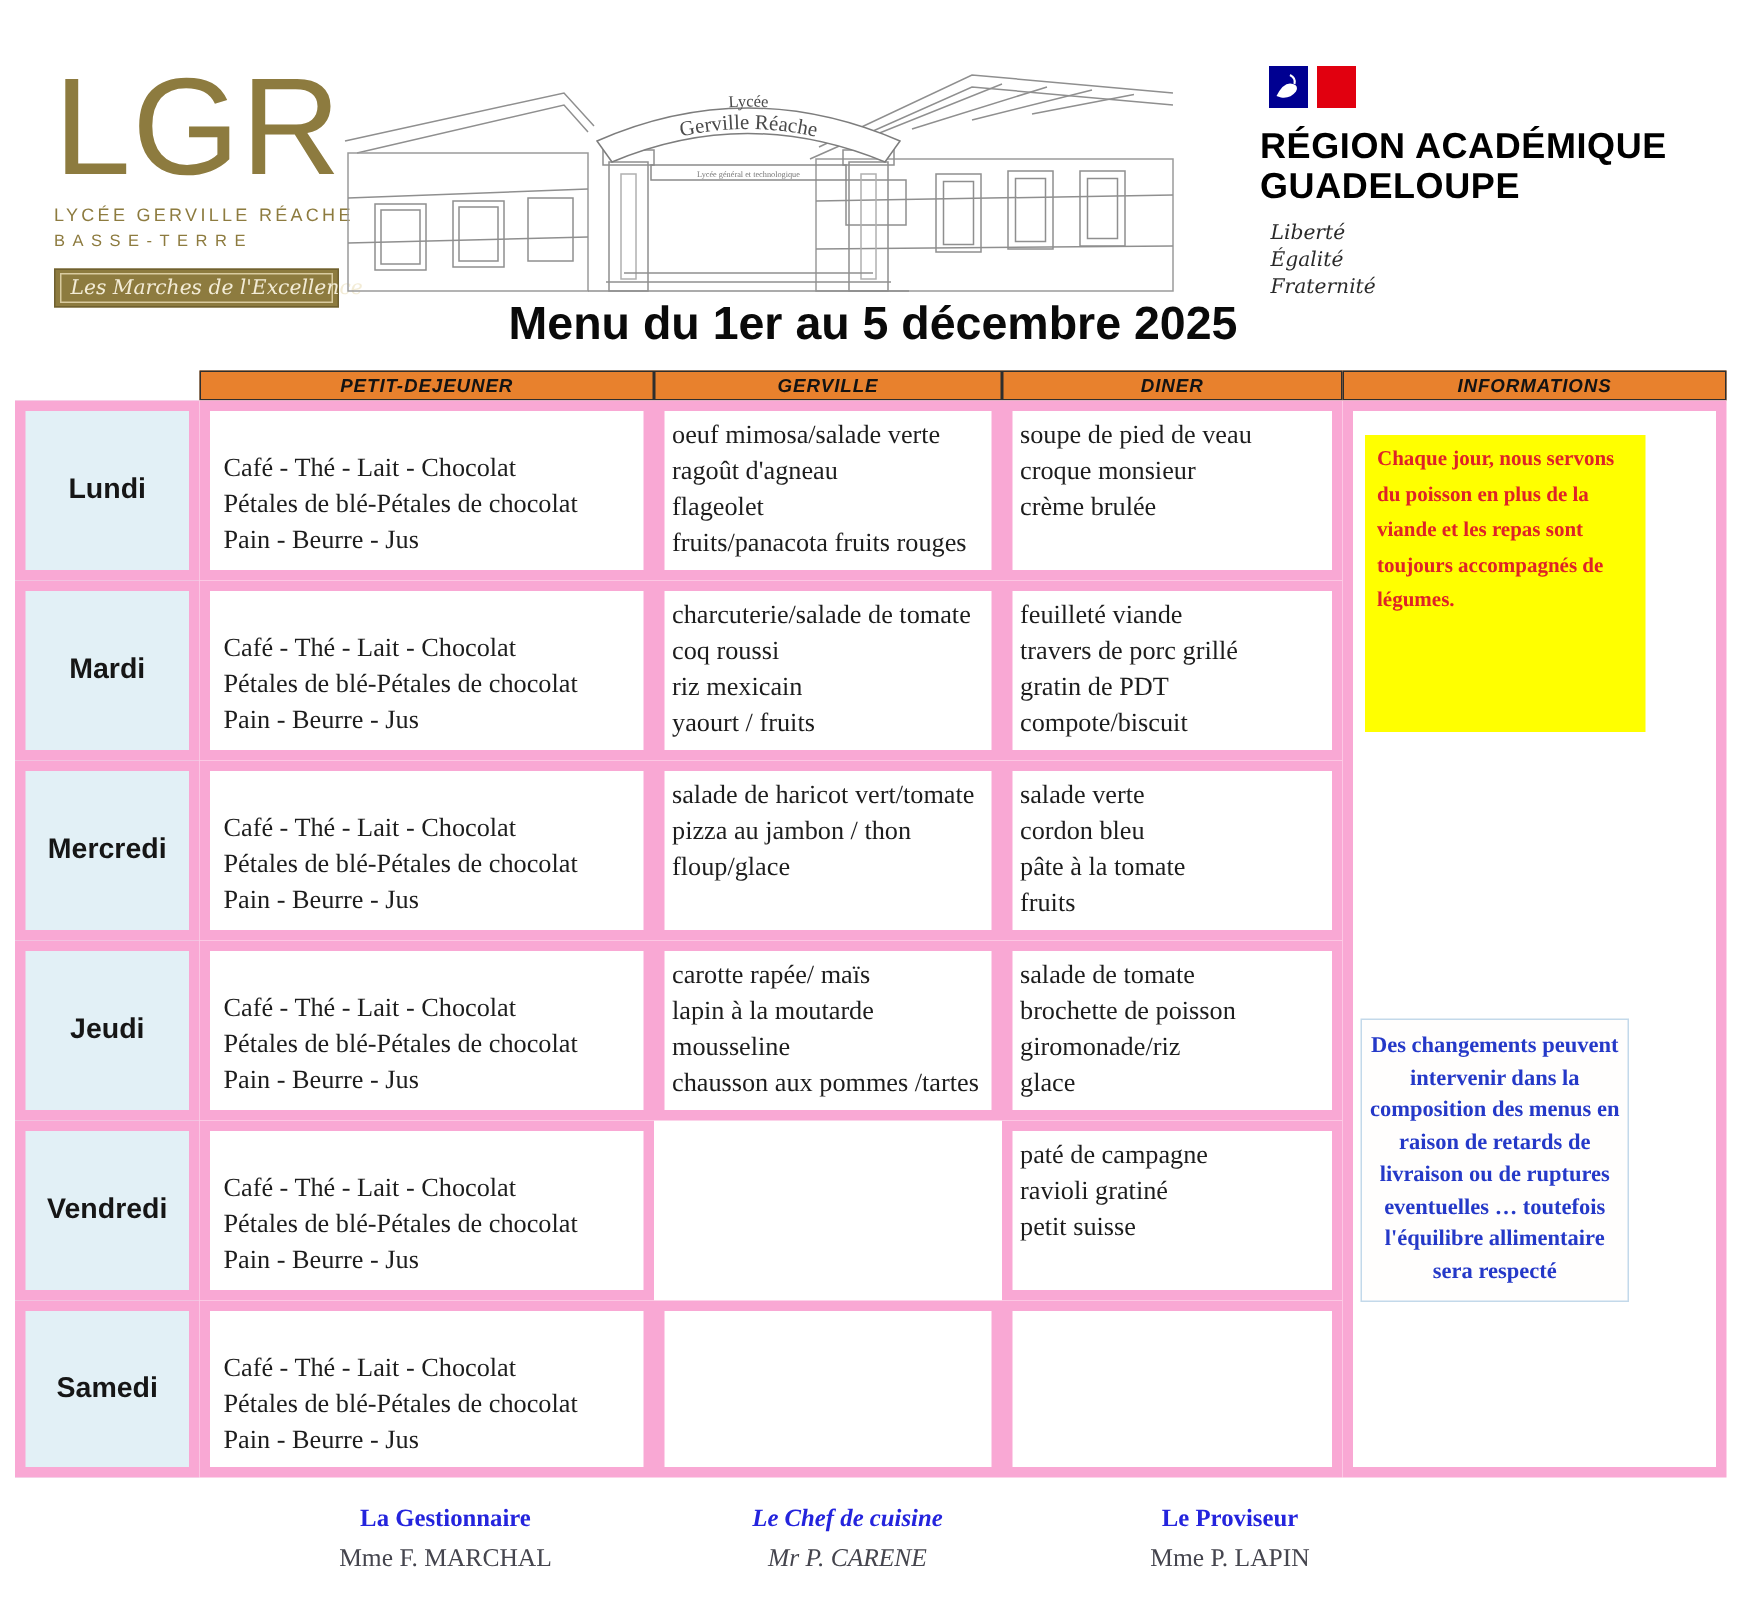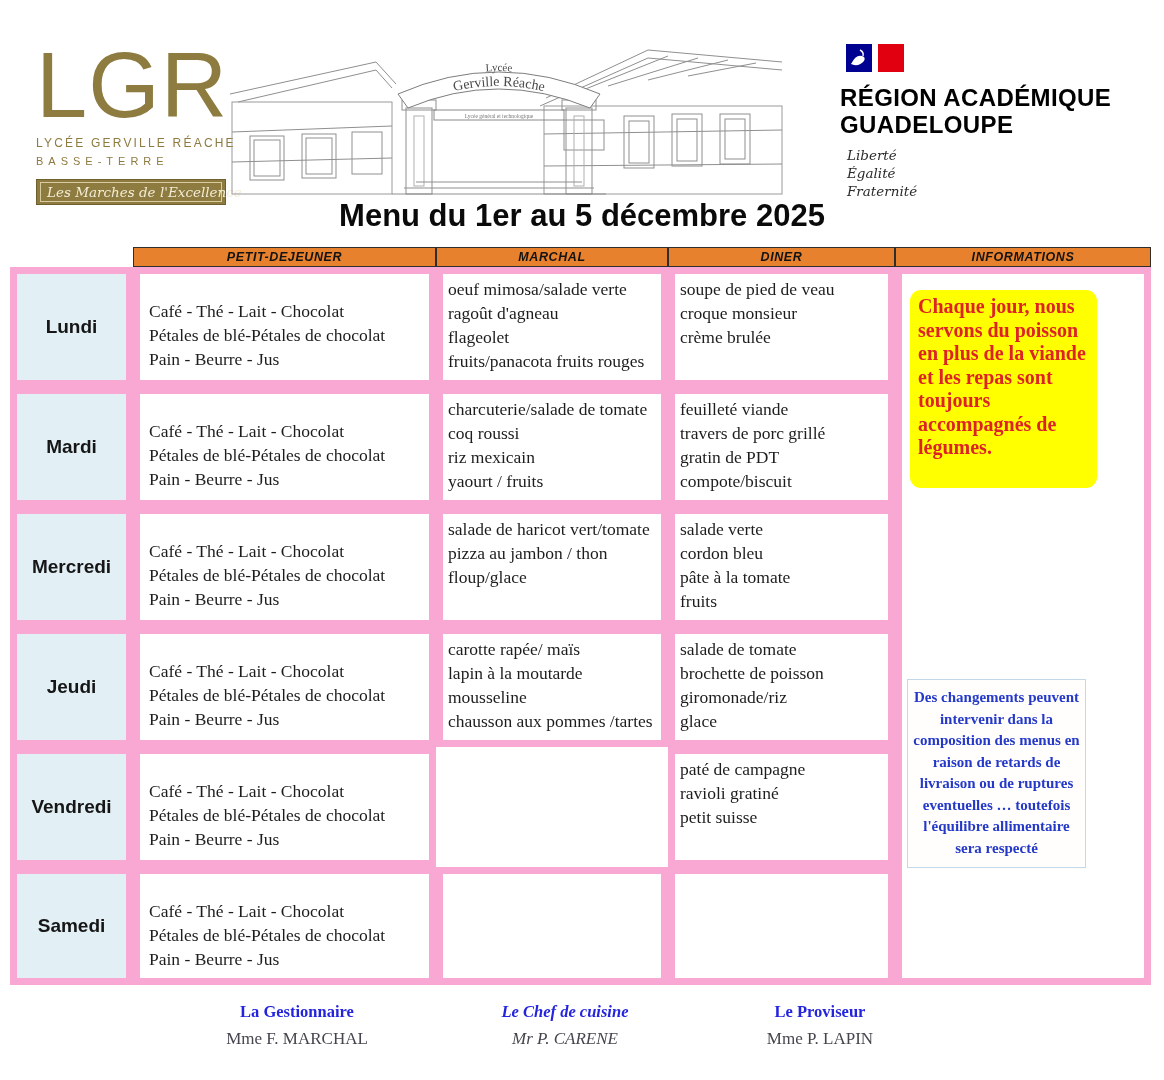--- a/index.html
+++ b/index.html
@@ -39,21 +39,21 @@
     font-size:12.5px; line-height:18px; color:#131313; letter-spacing:0.6px; }
   .daycell { background:#e2f0f6; display:flex; align-items:center; justify-content:center;
     font-family:"Liberation Sans",sans-serif; font-weight:bold; font-size:19px; color:#161616; }
   .menucell { font-size:17.5px; line-height:24px; color:#1d1d1d; }
   .menucell div { white-space:nowrap; }
   .pdcell { padding:25px 4px 0 9px; }
   .mcell  { padding:3px 2px 0 5px; }
   .infocell { grid-row:2/8; grid-column:5; position:relative; }
 
   .yellow-box { position:absolute; left:8px; top:16px; width:187px; height:198px;
-    background:#ffff00; padding:5px 8px; font-weight:bold; font-size:20px; line-height:23.5px; color:#de2327;border-radius:11px; }
+    background:#ffff00; padding:5px 8px; font-weight:bold; font-size:14px; line-height:23.5px; color:#de2327; }
   .blue-box { position:absolute; left:5px; top:405px; width:179px; height:189px;
     background:#fffefd; border:1px solid #c3d9ea; padding:7px 2px; text-align:center;
     font-weight:bold; font-size:15px; line-height:21.5px; color:#2539c8; }
 
   
   .sig { top:1002px; width:230px; text-align:center; }
   .sig-title { font-weight:bold; font-size:16.5px; color:#2424dd; }
   .sig-name  { margin-top:7px; font-size:17px; color:#45454e; }
   .sig1 { left:182px; } .sig2 { left:450px;font-style:italic; } .sig3 { left:705px; }
 </style>
@@ -147,21 +147,21 @@
       <div>Fraternité</div>
     </div>
   </div>
 
   <div class="abs doc-title">Menu du 1er au 5 décembre 2025</div>
 
   <div class="abs menu-table">
 
     <div class="corner" style="grid-row:1;grid-column:1"></div>
     <div class="hcell" style="grid-row:1;grid-column:2">PETIT-DEJEUNER</div>
-    <div class="hcell" style="grid-row:1;grid-column:3">MARCHAL</div>
+    <div class="hcell" style="grid-row:1;grid-column:3">GERVILLE</div>
     <div class="hcell" style="grid-row:1;grid-column:4">DINER</div>
     <div class="hcell" style="grid-row:1;grid-column:5">INFORMATIONS</div>
 
     <div class="cell daycell" style="grid-row:2;grid-column:1">Lundi</div>
     <div class="cell menucell pdcell" style="grid-row:2;grid-column:2">
         <div>Café - Thé - Lait - Chocolat</div>
         <div>Pétales de blé-Pétales de chocolat</div>
         <div>Pain - Beurre - Jus</div>
       </div>
     <div class="cell menucell mcell" style="grid-row:2;grid-column:3">

